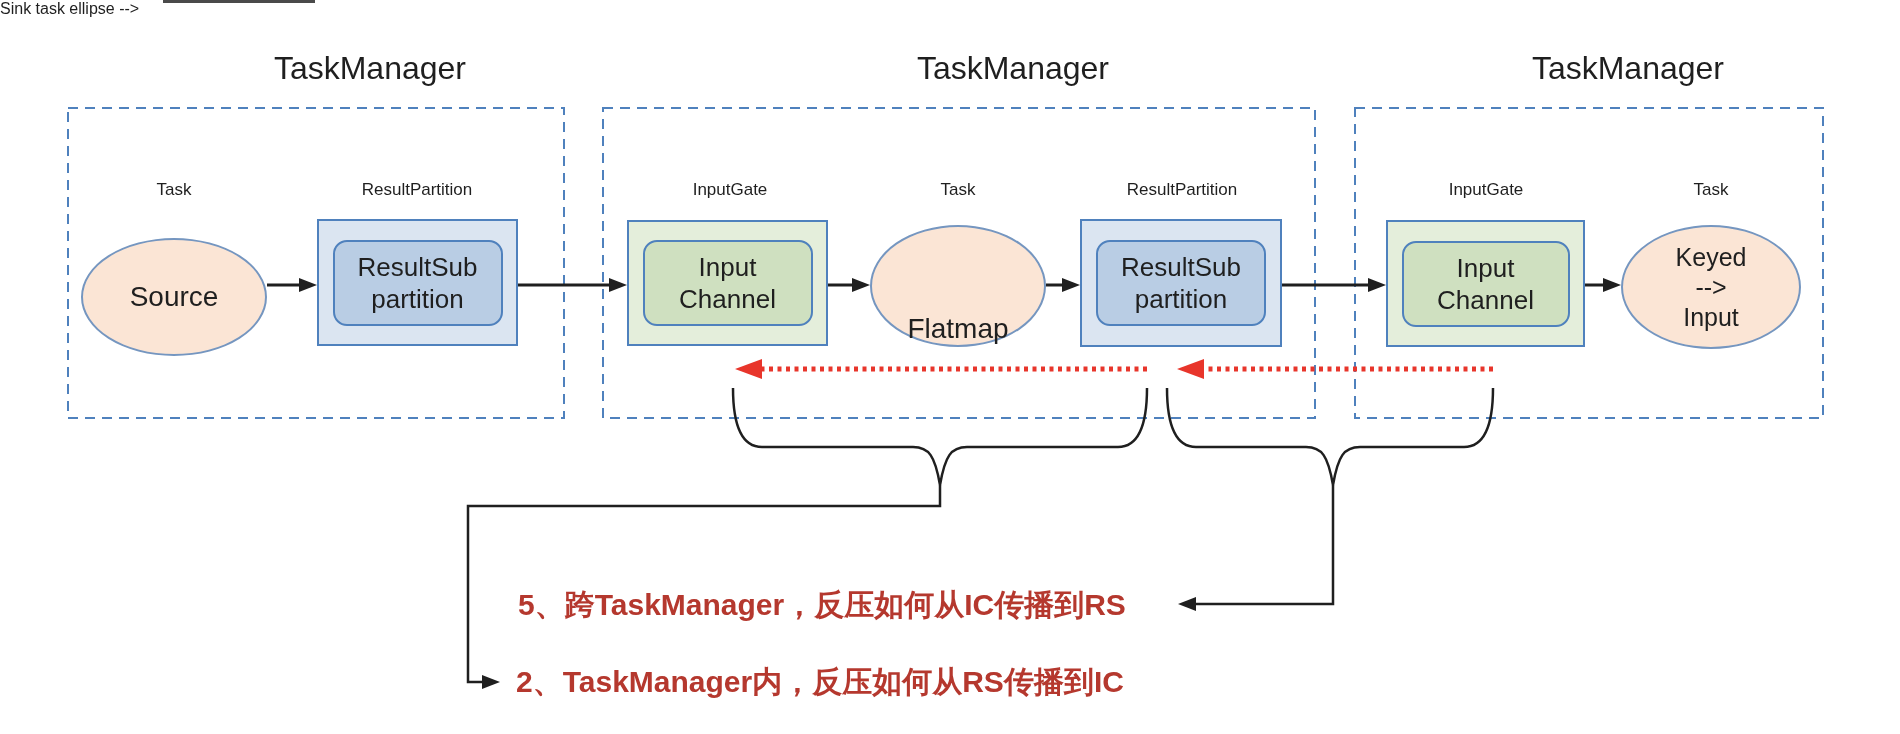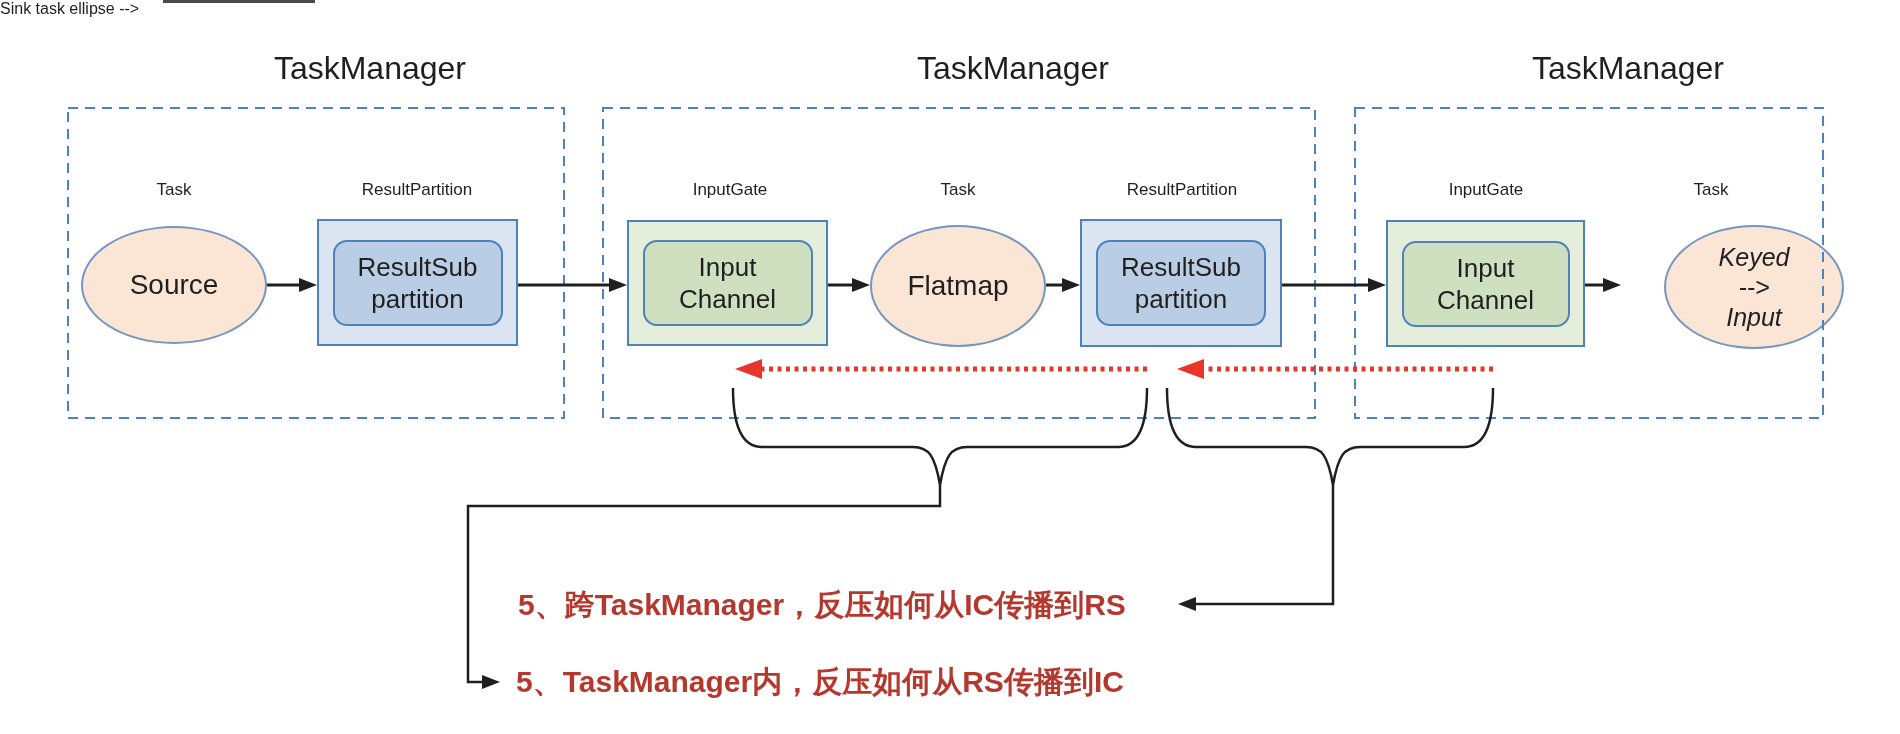--- a/index.html
+++ b/index.html
@@ -72,71 +72,71 @@
   
   <div class="comp-label" style="left:24px;">Task</div>
   <div class="comp-label" style="left:267px;">ResultPartition</div>
   <div class="comp-label" style="left:580px;">InputGate</div>
   <div class="comp-label" style="left:808px;">Task</div>
   <div class="comp-label" style="left:1032px;">ResultPartition</div>
   <div class="comp-label" style="left:1336px;">InputGate</div>
   <div class="comp-label" style="left:1561px;">Task</div>
 
   
-  <div class="ellipse" style="left:81px;top:226px;width:186px;height:118px;">
+  <div class="ellipse" style="left:81px;top:238px;width:186px;height:118px;">
     <div>Source</div>
   </div>
 
   
   <div class="outer-box rp" style="left:317px;top:219px;width:201px;height:127px;">
     <div class="inner-box">
       <div>ResultSub</div>
       <div>partition</div>
     </div>
   </div>
 
   
   <div class="outer-box ig" style="left:627px;top:220px;width:201px;height:126px;">
     <div class="inner-box">
       <div>Input</div>
       <div>Channel</div>
     </div>
   </div>
 
   
-  <div class="ellipse" style="left:870px;top:225px;width:176px;height:122px;">
+  <div class="ellipse" style="left:870px;top:225px;width:176px;height:122px;justify-content:flex-end;">
     <div>Flatmap</div>
   </div>
 
   
   <div class="outer-box rp" style="left:1080px;top:219px;width:202px;height:128px;">
     <div class="inner-box">
       <div>ResultSub</div>
       <div>partition</div>
     </div>
   </div>
 
   
   <div class="outer-box ig" style="left:1386px;top:220px;width:199px;height:127px;">
     <div class="inner-box" style="width:168px;">
       <div>Input</div>
       <div>Channel</div>
     </div>
   </div>
 
    Sink task ellipse --&gt;
-  <div class="ellipse small-lines" style="left:1664px;top:225px;width:180px;height:124px;font-style:italic;">
+  <div class="ellipse small-lines" style="left:1621px;top:225px;width:180px;height:124px;">
     <div>Keyed</div>
     <div>--&gt;</div>
     <div>Input</div>
   </div>
 
   
   <div class="annotation" style="left:518px;top:586px;">5、跨TaskManager，反压如何从IC传播到RS</div>
-  <div class="annotation" style="left:516px;top:663px;">5、TaskManager内，反压如何从RS传播到IC</div>
+  <div class="annotation" style="left:516px;top:663px;">2、TaskManager内，反压如何从RS传播到IC</div>
 
   
   <svg class="overlay" width="1900" height="734" viewBox="0 0 1900 734">
 
     <rect class="dashed-rect" x="68" y="108" width="496" height="310"></rect>
     <rect class="dashed-rect" x="603" y="108" width="712" height="310"></rect>
     <rect class="dashed-rect" x="1355" y="108" width="468" height="310"></rect>
 
     <g>
       <line class="flow-line" x1="267" y1="285" x2="301" y2="285"></line>

